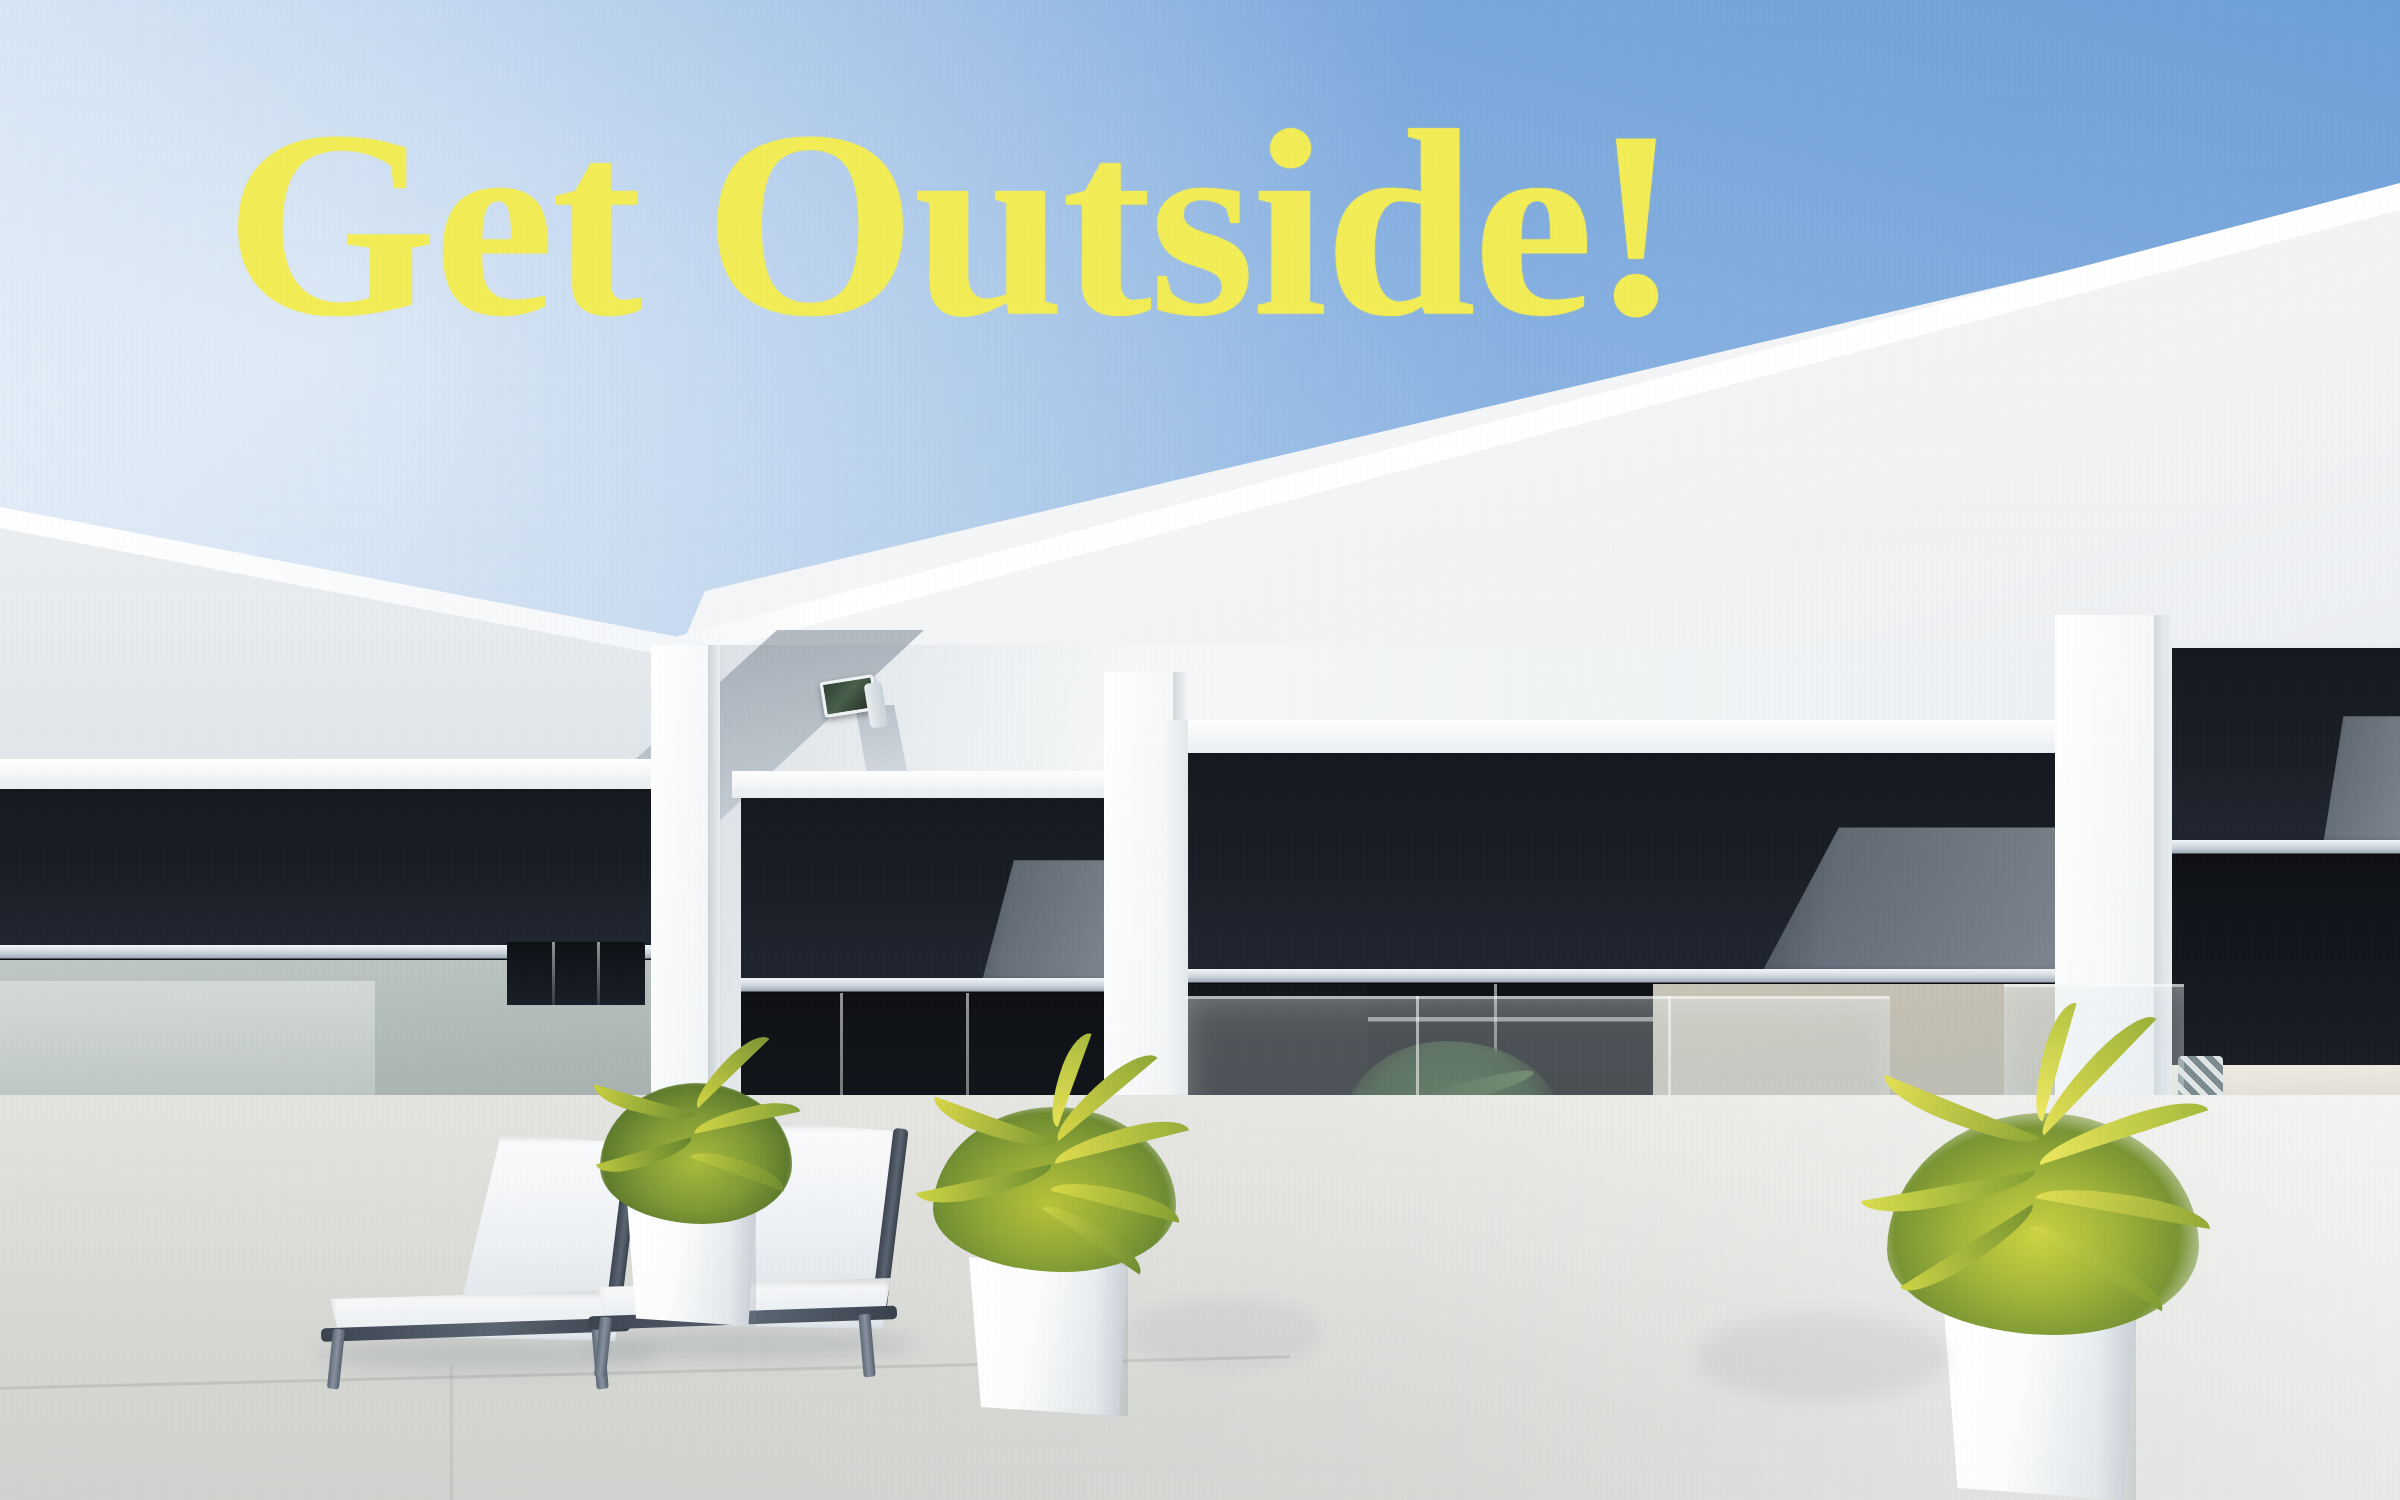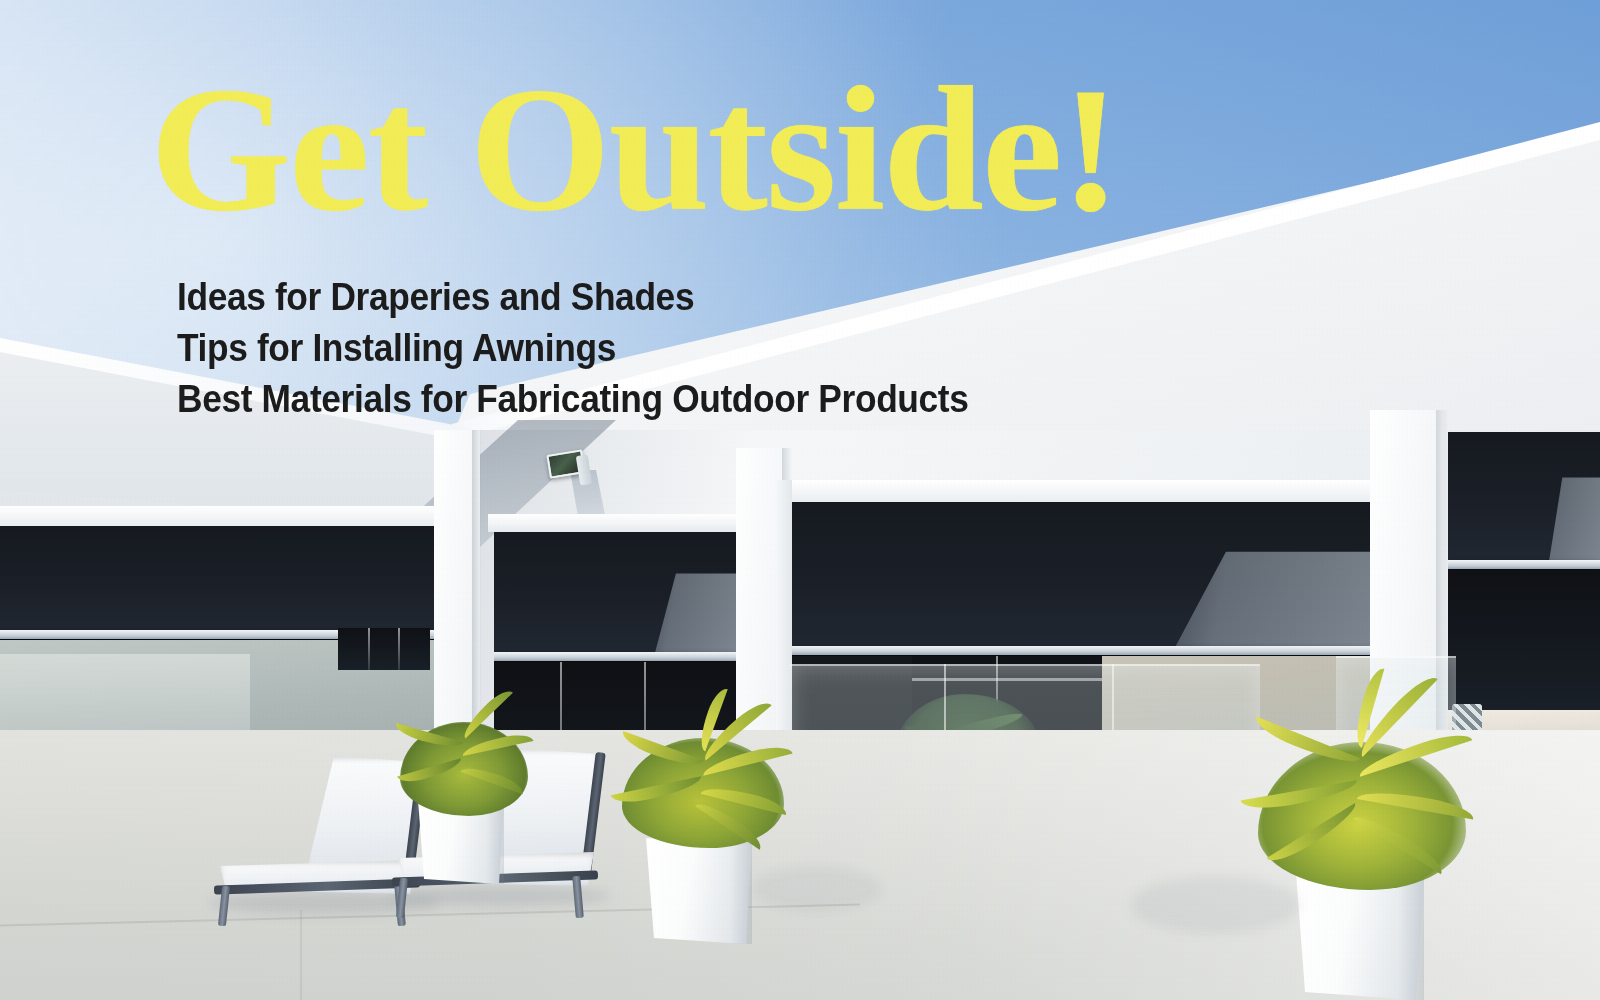--- a/index.html
+++ b/index.html
@@ -474,21 +474,16 @@
     <div class="frond shape" style="left:122px; top:56px; width:118px; height:13px; background:linear-gradient(270deg,#d8dd4d,#84a034); transform:rotate(170deg);"></div>
     <div class="frond shape" style="left:122px; top:78px; width:104px; height:12px; background:linear-gradient(270deg,#ccd346,#779332); transform:rotate(148deg);"></div>
     <div class="frond shape" style="left:120px; top:16px; width:82px; height:12px; background:linear-gradient(90deg,#f0ea66,#b3c441); transform:rotate(-74deg);"></div>
   </div>
 
   <div class="softshadow" style="left:1130px; top:876px; width:170px; height:58px; border-radius:50%; opacity:.55;"></div>
   <div class="softshadow" style="left:752px; top:866px; width:130px; height:46px; border-radius:50%; opacity:.45;"></div>
 
   <div id="headline">Get Outside!</div>
 
-  <div id="deck-lines">
-    <div class="deckline">Ideas for Draperies and Shades</div>
-    <div class="deckline">Tips for Installing Awnings</div>
-    <div class="deckline">Best Materials for Fabricating Outdoor Products</div>
-  </div>
 
   <div class="stucco shape"></div>
 
 </div>
 
 </body></html>

